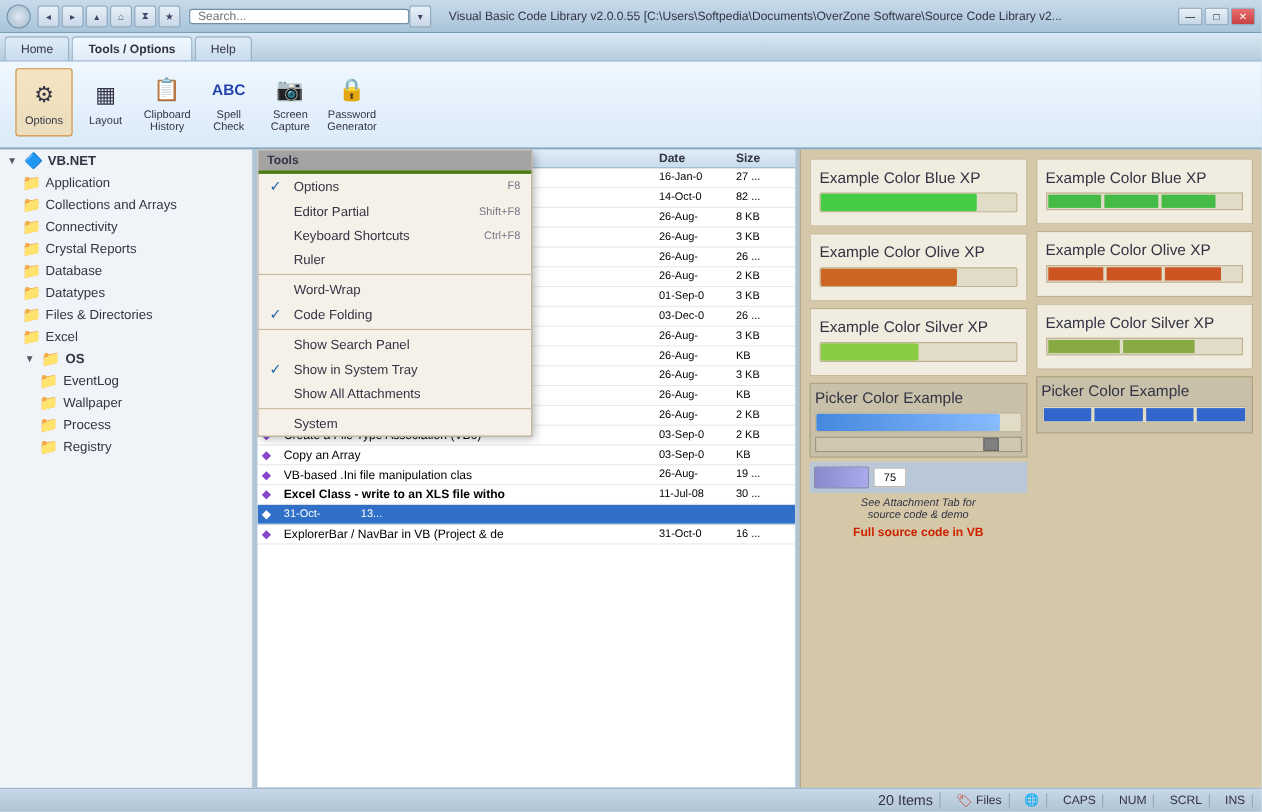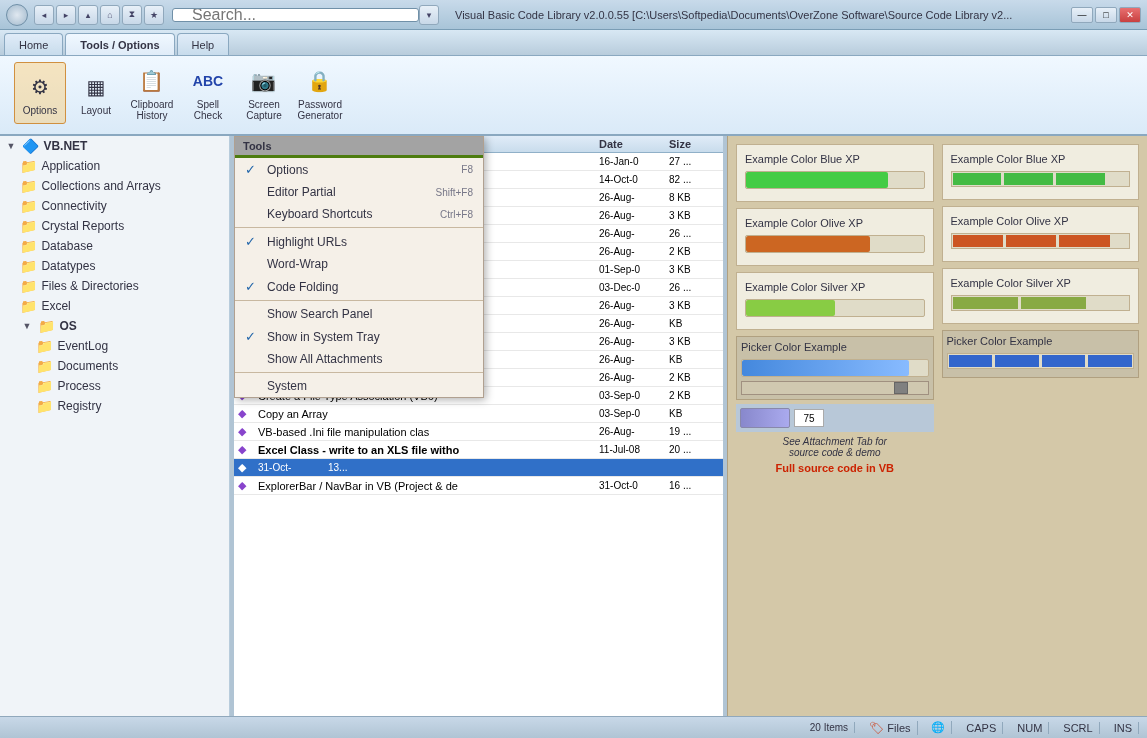--- a/index.html
+++ b/index.html
@@ -37,22 +37,22 @@
       cursor: pointer;
       font-size: 9px;
       color: #446;
     }
     .search-box {
       flex: 0 0 200px;
       height: 14px;
       border: 1px solid #7090a8;
       border-radius: 3px;
       background: white;
-      padding: 0 19px;
-      font-size: 16px;
+      padding: 0 7px;
+      font-size: 11px;
       color: #888;
     }
     .titlebar-title {
       flex: 1;
       font-size: 11px;
       color: #334;
       padding-left: 8px;
       white-space: nowrap;
       overflow: hidden;
     }
@@ -265,21 +265,21 @@
       flex-direction: column;
       gap: 8px;
       padding: 8px;
     }
     .preview-card {
       background: #f0ede0;
       border: 1px solid #c0b090;
       padding: 8px;
     }
     .preview-title {
-      font-size: 11px;
+      font-size: 14px;
       color: #334;
       margin-bottom: 6px;
       font-weight: normal;
     }
     .progress-bar-container {
       height: 18px;
       background: #e0dcc8;
       border: 1px solid #c0b090;
       margin-bottom: 4px;
       border-radius: 2px;
@@ -305,21 +305,21 @@
       font-size: 11px;
       color: #334;
       gap: 8px;
     }
     .statusbar-item {
       padding: 0 6px;
       border-right: 1px solid #90a8bc;
       display: flex; align-items: center; gap: 3px;
     }
     .statusbar-spacer { flex: 1; }
-    .status-count { font-size: 10px; }
+    .status-count { font-size: 13px; }
 
     
     .splitter-v {
       width: 4px;
       background: #b0c4d4;
       cursor: col-resize;
       flex-shrink: 0;
     }
 
     
@@ -441,21 +441,21 @@
       <span class="tree-toggle">▼</span>
       <span class="folder-icon">📁</span>
       <span>OS</span>
     </div>
     <div class="sidebar-item sub2">
       <span class="folder-icon">📁</span>
       <span>EventLog</span>
     </div>
     <div class="sidebar-item sub2">
       <span class="folder-icon">📁</span>
-      <span>Documents</span>
+      <span>Wallpaper</span>
     </div>
     <div class="sidebar-item sub2">
       <span class="folder-icon">📁</span>
       <span>Process</span>
     </div>
     <div class="sidebar-item sub2">
       <span class="folder-icon">📁</span>
       <span>Registry</span>
     </div>
   </div>
@@ -475,26 +475,26 @@
       <div class="dropdown-item">
         <span class="no-check"></span>
         <span>Editor Partial</span>
         <span class="shortcut">Shift+F8</span>
       </div>
       <div class="dropdown-item">
         <span class="no-check"></span>
         <span>Keyboard Shortcuts</span>
         <span class="shortcut">Ctrl+F8</span>
       </div>
+      <div class="dropdown-item">
+        <span class="no-check"></span>
+        <span>Ruler</span>
+        <span class="shortcut"></span>
+      </div>
       <div class="dropdown-divider"></div>
-      <div class="dropdown-item">
-        <span class="check-icon checked"></span>
-        <span>Highlight URLs</span>
-        <span class="shortcut"></span>
-      </div>
       <div class="dropdown-item">
         <span class="no-check"></span>
         <span>Word-Wrap</span>
         <span class="shortcut"></span>
       </div>
       <div class="dropdown-item">
         <span class="check-icon checked"></span>
         <span>Code Folding</span>
         <span class="shortcut"></span>
       </div>
@@ -621,21 +621,21 @@
       <div class="file-row">
         <span class="file-icon" style="color:#8844cc;">◆</span>
         <span class="file-name">VB-based .Ini file manipulation clas</span>
         <span class="file-date">26-Aug-</span>
         <span class="file-size">19 ...</span>
       </div>
       <div class="file-row bold">
         <span class="file-icon" style="color:#8844cc;">◆</span>
         <span class="file-name">Excel Class - write to an XLS file witho</span>
         <span class="file-date">11-Jul-08</span>
-        <span class="file-size">20 ...</span>
+        <span class="file-size">30 ...</span>
       </div>
       <div class="file-row bold selected">
         <span class="file-icon">◆</span>
         <span class="file-date">31-Oct-</span>
         <span class="file-size">13...</span>
       </div>
       <div class="file-row">
         <span class="file-icon" style="color:#8844cc;">◆</span>
         <span class="file-name">ExplorerBar / NavBar in VB (Project &amp; de</span>
         <span class="file-date">31-Oct-0</span>

